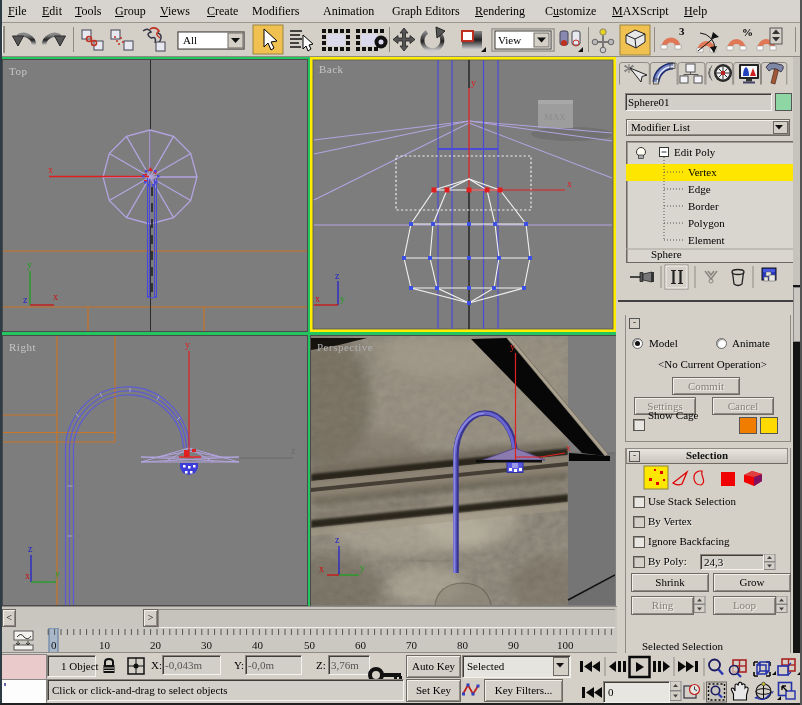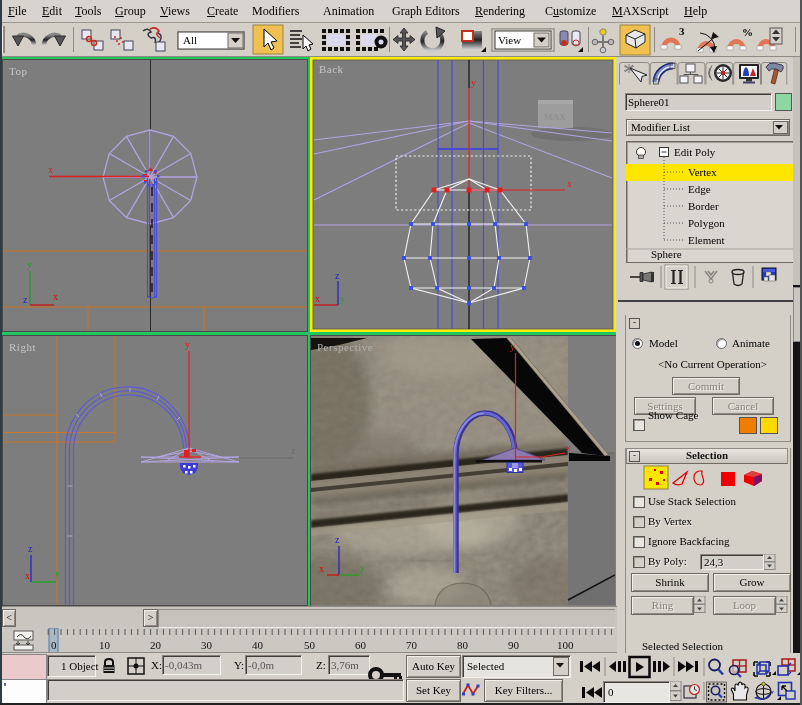--- a/index.html
+++ b/index.html
@@ -886,20 +886,21 @@
 <span class="lbl" style="left:331px;top:6px;color:#555;">3,76m</span>
 
 <svg class="abs" style="left:368px;top:12px" width="36" height="26" viewBox="0 0 36 26">
 <circle cx="8" cy="10" r="6" fill="none" stroke="#111" stroke-width="4"></circle>
 <rect x="13" y="8" width="20" height="4" fill="#111"></rect>
 <rect x="26" y="11" width="3" height="5" fill="#111"></rect>
         <rect x="31" y="11" width="3" height="5" fill="#111"></rect>
 </svg>
 
 <div class="sunk" style="left:47px;top:26px;width:355px;height:20px;"></div>
+<span class="lbl" style="left:52px;top:31px;">Click or click-and-drag to select objects</span>
 
 <div class="btn2" style="left:406px;top:2px;width:53px;height:21px;line-height:21px;text-align:center;">Auto Key</div>
 <div class="btn2" style="left:406px;top:26px;width:53px;height:21px;line-height:21px;">Set Key</div>
 
 <div class="sunk" style="left:462px;top:2px;width:107px;height:21px;background:#e6e4de;"></div>
 <span class="lbl" style="left:467px;top:7px;text-align:center;">Selected</span>
 <div class="abs" style="left:553px;top:4px;width:14px;height:17px;background:#d4d0c8;border:1px solid #6e6a63;"></div>
 <svg class="abs" style="left:556px;top:10px" width="9" height="6">
         <path d="M 0 0 L 8 0 L 4 4.5 Z" fill="#111"></path>
       </svg>

